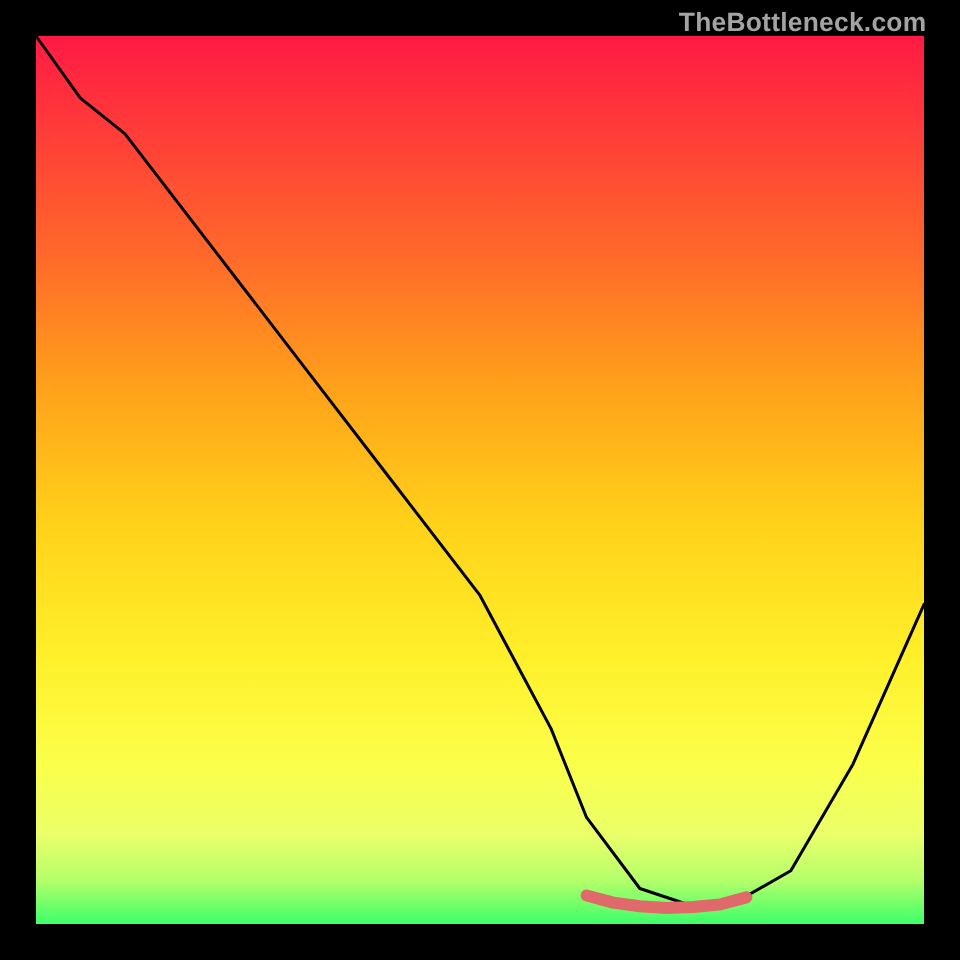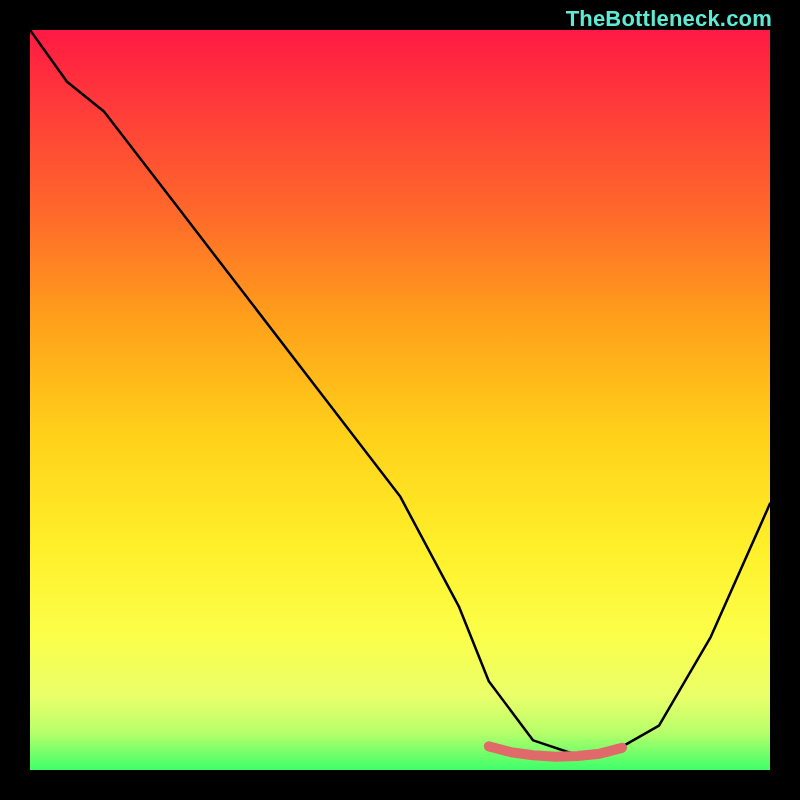--- a/index.html
+++ b/index.html
@@ -35,21 +35,21 @@
       #3eff6a 100%
     );
   }
   .watermark {
     position: absolute;
     top: 6px;
     right: 28px;
     font-family: Arial, Helvetica, sans-serif;
     font-size: 22px;
     font-weight: 600;
-    color: #5eead4;
+    color: #a3a3a3;
     letter-spacing: 0.2px;
   }
   svg.curve {
     position: absolute;
     left: 0;
     top: 0;
     width: 740px;
     height: 740px;
     overflow: visible;
   }

